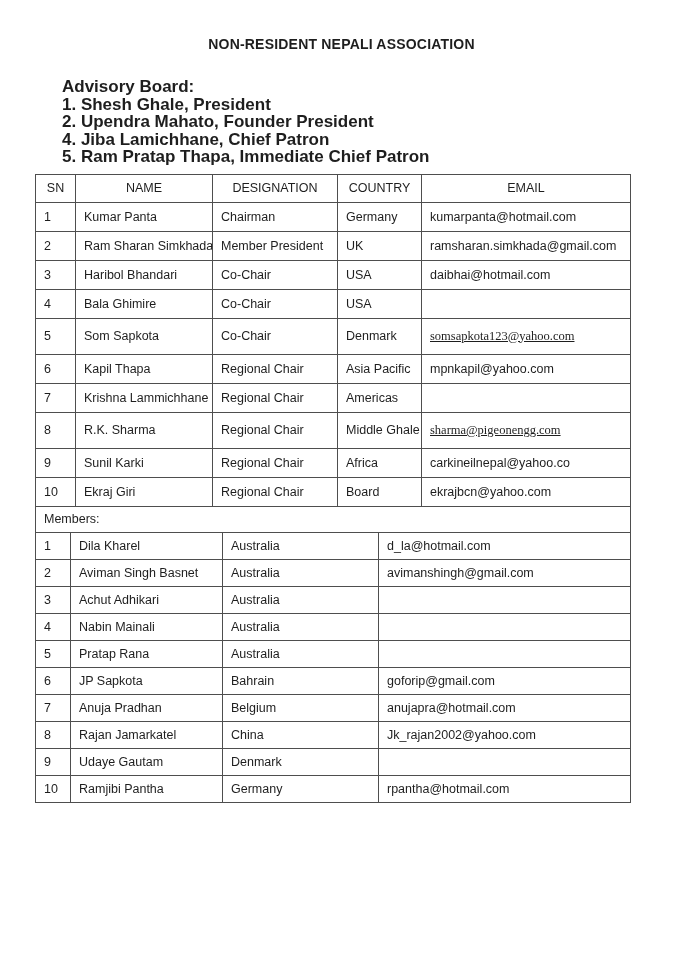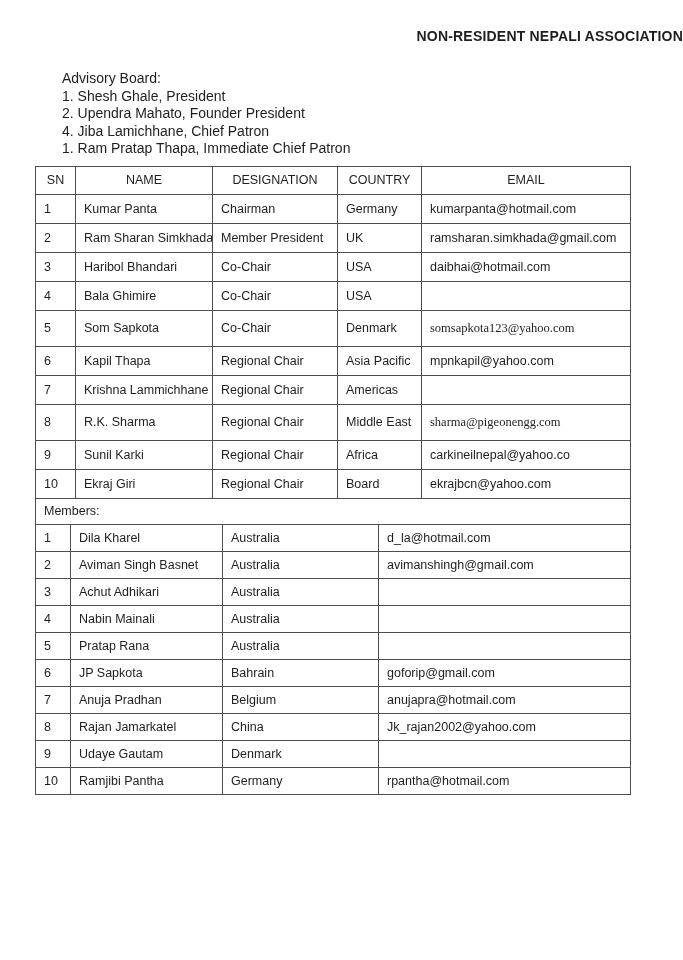--- a/index.html
+++ b/index.html
@@ -5,31 +5,31 @@
   html, body { margin:0; padding:0; }
   body {
     width:683px; height:960px;
     background:#ffffff;
     color:#1e1e1e;
     font-family:"Liberation Sans", sans-serif;
     overflow:hidden;
     position:relative;
   }
   .doc-title {
-    padding-top:25px;
-    text-align:right;
+    padding-top:33px;
+    text-align:center;
     font-weight:bold;
     font-size:14px;
     line-height:22px;
     letter-spacing:0.2px;
   }
   .advisory {
     margin:23px 0 0 62px;
-    font-weight:normal;
-    font-size:14px;
+    font-weight:bold;
+    font-size:17px;
     line-height:17.5px;
   }
   .tbl {
     border-collapse:collapse;
     table-layout:fixed;
     margin-left:35px;
     width:595px;
   }
   .tbl td, .tbl th {
     border:1px solid #4e4e4e;
@@ -45,35 +45,36 @@
   .officers thead tr { height:28px; }
   .officers tbody tr { height:29px; }
   .officers tbody tr.tall { height:36px; }
   .members-heading-tbl { margin-top:-1px; }
   .members-heading-tbl tr { height:26px; }
   .members { margin-top:-1px; }
   .members tbody tr { height:27px; }
   .email-link {
     font-family:"Liberation Serif", serif;
     font-size:13.5px;
+    text-decoration:underline;
   }
 </style>
 </head>
 <body>
 
 <div class="doc-title">
   <div>NON-RESIDENT NEPALI ASSOCIATION</div>
 </div>
 
 <div class="advisory">
   <div>Advisory Board:</div>
   <div>1. Shesh Ghale, President</div>
   <div>2. Upendra Mahato, Founder President</div>
   <div>4. Jiba Lamichhane, Chief Patron</div>
-  <div>1. Ram Pratap Thapa, Immediate Chief Patron</div>
+  <div>5. Ram Pratap Thapa, Immediate Chief Patron</div>
 </div>
 
 <table class="tbl officers">
   <colgroup>
     <col style="width:40px">
       <col style="width:137px">
       <col style="width:125px">
       <col style="width:84px">
       <col style="width:209px">
   </colgroup>
@@ -133,21 +134,21 @@
         <td>7</td>
         <td>Krishna Lammichhane</td>
         <td>Regional Chair</td>
         <td>Americas</td>
         <td></td>
       </tr>
       <tr class="tall">
         <td>8</td>
         <td>R.K. Sharma</td>
         <td>Regional Chair</td>
-        <td>Middle East</td>
+        <td>Middle Ghale</td>
         <td class="email-link">sharma@pigeonengg.com</td>
       </tr>
       <tr>
         <td>9</td>
         <td>Sunil Karki</td>
         <td>Regional Chair</td>
         <td>Africa</td>
         <td>carkineilnepal@yahoo.co</td>
       </tr>
       <tr>

